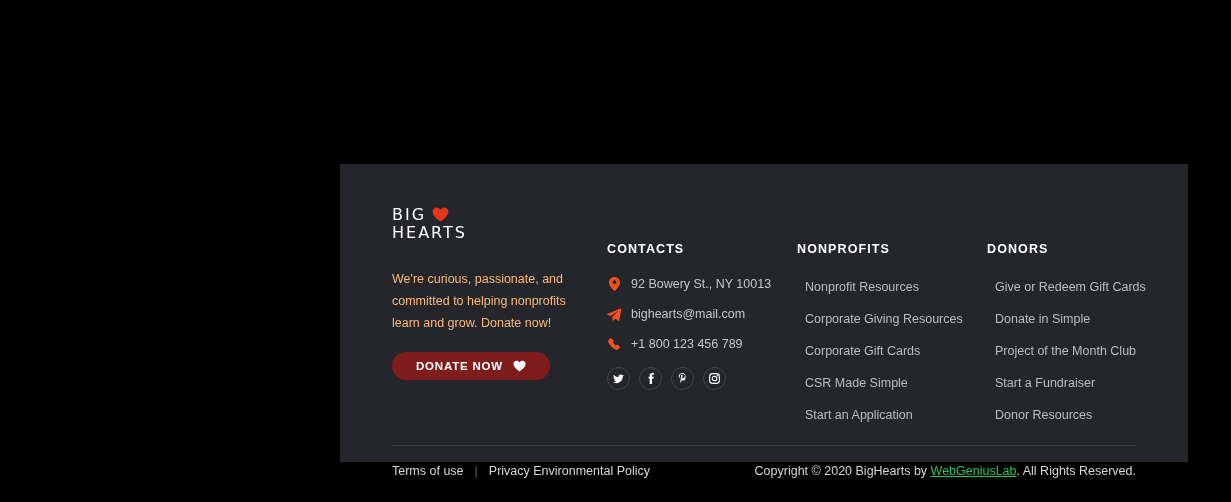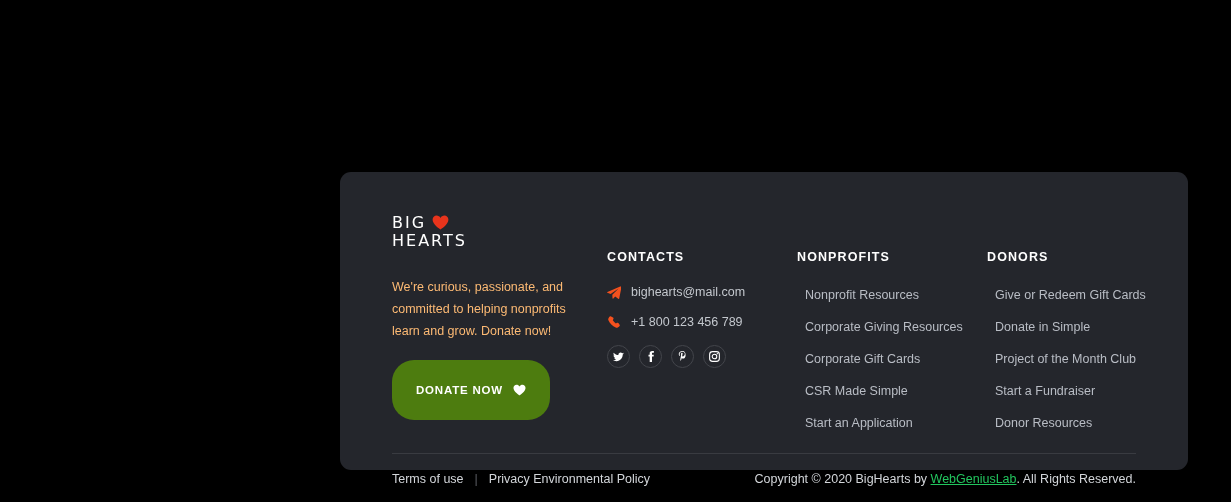--- a/index.html
+++ b/index.html
@@ -9,25 +9,25 @@
     width: 1231px;
     height: 502px;
     background: #000000;
     font-family: "Liberation Sans", sans-serif;
     overflow: hidden;
   }
 
   #footer-card {
     position: absolute;
     left: 340px;
-    top: 172px;
+    top: 164px;
     width: 848px;
     height: 298px;
     background: #24262c;
-    border-radius: 11px;
+    border-radius: 0;
     padding: 0;
   }
 
   
   .footer-top {
     display: flex;
     padding: 28px 52px 0 52px;
   }
 
   .col-brand   { width: 215px; flex: 0 0 215px; }
@@ -55,25 +55,25 @@
     line-height: 22px;
     margin-bottom: 18px;
     max-width: 195px;
   }
 
   
   .donate-btn {
     display: inline-flex;
     align-items: center;
     gap: 10px;
-    background: #4d7c0f;
+    background: #7f1d1d;
     color: #ffffff;
     border: none;
     border-radius: 22px;
-    padding: 24px 24px;
+    padding: 8px 24px;
     font-size: 11.5px;
     font-weight: bold;
     letter-spacing: 0.8px;
     font-family: "Liberation Sans", sans-serif;
     cursor: pointer;
   }
   .donate-btn svg { display: block; }
 
   
   .col-heading {
@@ -189,20 +189,29 @@
             <path d="M8.5 14.5S0.6 9.6 0.6 4.8C0.6 2.3 2.4 0.6 4.6 0.6c1.6 0 3.1 0.9 3.9 2.3C9.3 1.5 10.8 0.6 12.4 0.6c2.2 0 4 1.7 4 4.2 0 4.8-7.9 9.7-7.9 9.7z" fill="#ffffff"></path>
           </svg>
         </span>
       </button>
 
     </div>
 
     <div class="col-contacts">
       <div class="col-heading">CONTACTS</div>
 
+      <div class="contact-row">
+        <span class="contact-icon">
+          <svg width="11" height="14" viewBox="0 0 11 14">
+            <path d="M5.5 0C2.5 0 0 2.4 0 5.4 0 9.4 5.5 14 5.5 14S11 9.4 11 5.4C11 2.4 8.5 0 5.5 0z" fill="#f4511e"></path>
+            <circle cx="5.5" cy="5.2" r="1.9" fill="#24262c"></circle>
+          </svg>
+        </span>
+        <span>92 Bowery St., NY 10013</span>
+      </div>
 
       <div class="contact-row">
         <span class="contact-icon">
           <svg width="14" height="13" viewBox="0 0 14 13">
             <path d="M13.8 0.3 0.4 6.1c-0.4 0.2-0.4 0.6 0 0.7l3.2 1.1 8-5.4-6.3 6.2 0.2 3.6c0.1 0.4 0.5 0.5 0.8 0.2l1.9-1.9 3 2.2c0.4 0.3 0.9 0.1 1-0.4l2.2-11c0.1-0.5-0.3-0.8-0.6-0.6z" fill="#f4511e"></path>
           </svg>
         </span>
         <span>bighearts@mail.com</span>
       </div>
 

